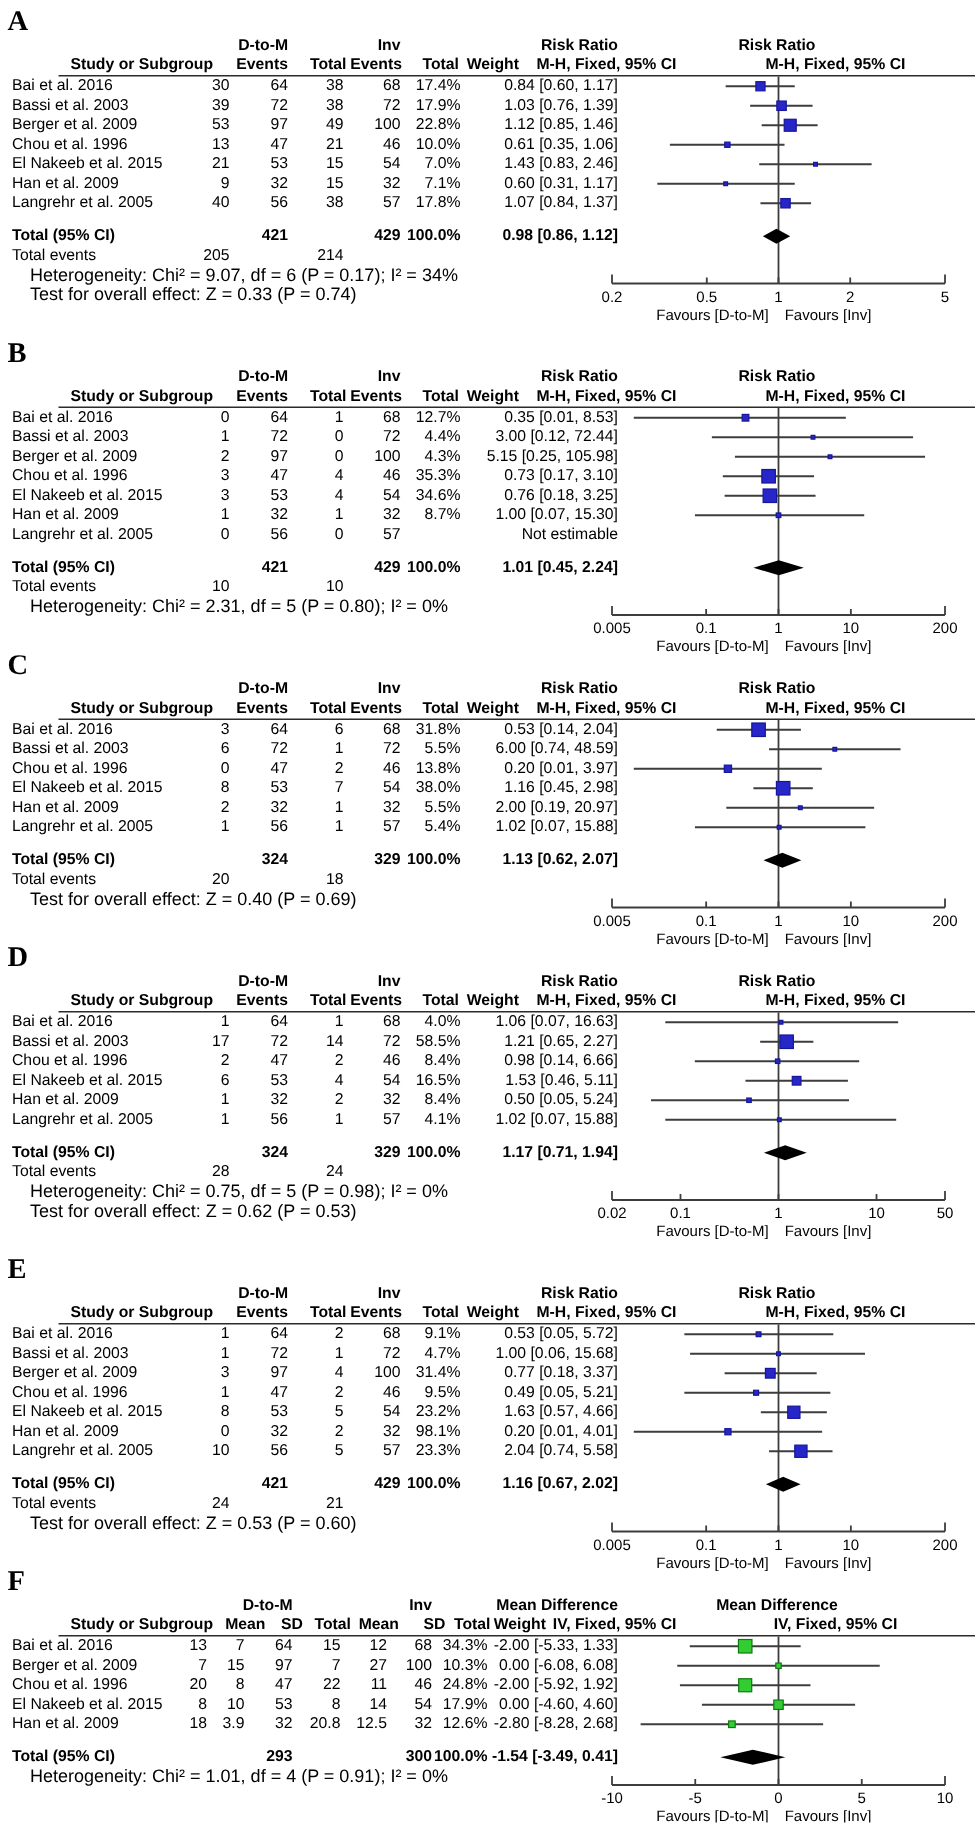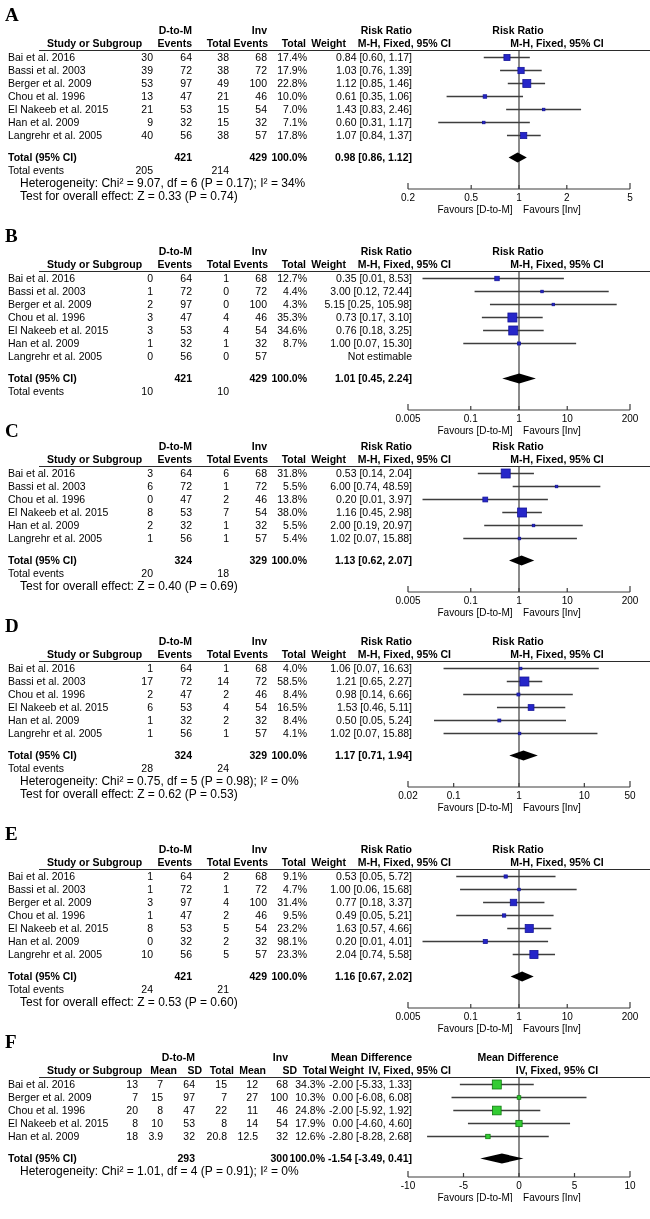--- a/index.html
+++ b/index.html
@@ -243,20 +243,21 @@
         <div class="tt1 num">421</div>
         <div class="tt2 num">429</div>
         <div class="tw num">100.0%</div>
         <div class="tci num">1.01 [0.45, 2.24]</div>
       </div>
       <div class="grid cols-rr">
         <div class="el">Total events</div>
         <div class="ee1 num">10</div>
         <div class="ee2 num">10</div>
       </div>
+      <div class="foot">Heterogeneity: Chi² = 2.31, df = 5 (P = 0.80); I² = 0%</div>
       <svg class="plot" width="650" height="213" viewBox="0 0 650 213">
         <line x1="519" y1="45" x2="519" y2="183" stroke="#3d3d3d" stroke-width="1.2"></line>
         <line x1="408" y1="183" x2="630" y2="183" stroke="#3d3d3d" stroke-width="1.2"></line>
         <line x1="408" y1="177" x2="408" y2="183" stroke="#3d3d3d" stroke-width="1.2"></line>
         <text x="408" y="195" text-anchor="middle" font-size="10" font-family="Liberation Sans, sans-serif" fill="#000">0.005</text>
         <line x1="470.7607331459536" y1="179" x2="470.7607331459536" y2="183" stroke="#3d3d3d" stroke-width="1.2"></line>
         <text x="470.7607331459536" y="195" text-anchor="middle" font-size="10" font-family="Liberation Sans, sans-serif" fill="#000">0.1</text>
         <line x1="519" y1="179" x2="519" y2="183" stroke="#3d3d3d" stroke-width="1.2"></line>
         <text x="519" y="195" text-anchor="middle" font-size="10" font-family="Liberation Sans, sans-serif" fill="#000">1</text>
         <line x1="567.2392668540464" y1="179" x2="567.2392668540464" y2="183" stroke="#3d3d3d" stroke-width="1.2"></line>

